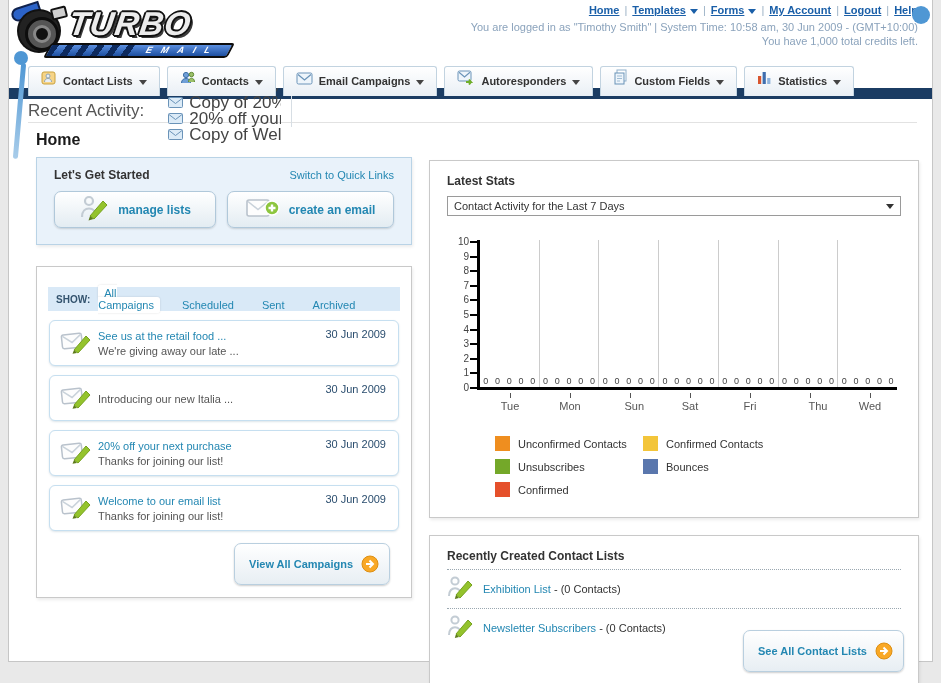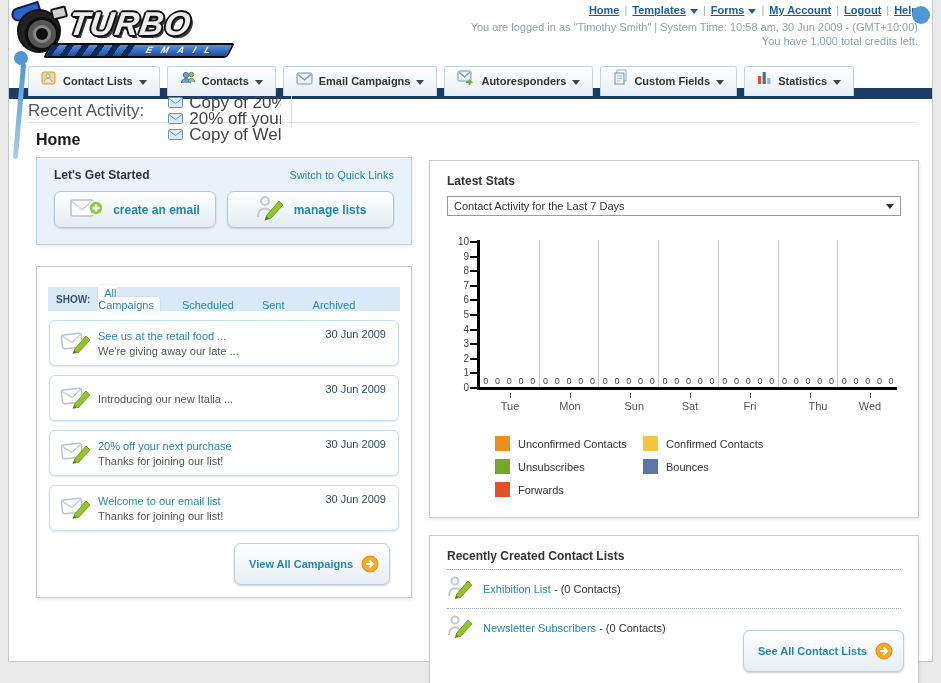--- a/index.html
+++ b/index.html
@@ -238,36 +238,36 @@
   <div id="columns">
 
     <div id="left-col">
       <div id="get-started" class="panel">
         <div id="gs-head">
           <span class="panel-title">Let's Get Started</span>
           <a id="gs-switch">Switch to Quick Links</a>
         </div>
         <div id="gs-buttons">
             <div class="gs-btn">
+              <span><svg width="30" height="26" viewBox="0 0 30 26">
+                  <circle cx="10" cy="6" r="4" fill="none" stroke="#c3ccd4" stroke-width="2.2"></circle>
+                  <path d="M3 22 c0-6 3.5-8.5 7-8.5 s7 2.5 7 8.5" fill="none" stroke="#c3ccd4" stroke-width="2.2"></path>
+                  <polygon points="11,21 24,6 28,10 15,24" fill="#94c32c" stroke="#76a21e"></polygon>
+                  <polygon points="11,21 9.5,25.5 14.5,24" fill="#5d7a1a"></polygon>
+                </svg></span>
+              <span>manage lists</span>
+            </div>
+            <div class="gs-btn">
               <span><svg width="34" height="24" viewBox="0 0 34 24">
                   <rect x="1" y="4" width="22" height="16" rx="2" fill="#fdfdfd" stroke="#b9c2cc" stroke-width="1.6"></rect>
                   <path d="M2 5.5 l10 8 10-8" fill="none" stroke="#c9d2da" stroke-width="1.6"></path>
                   <circle cx="26" cy="12" r="7" fill="#8dc63f" stroke="#fff" stroke-width="1.5"></circle>
                   <path d="M26 8.5 v7 M22.5 12 h7" stroke="#fff" stroke-width="2.4"></path>
                 </svg></span>
               <span>create an email</span>
-            </div>
-            <div class="gs-btn">
-              <span><svg width="30" height="26" viewBox="0 0 30 26">
-                  <circle cx="10" cy="6" r="4" fill="none" stroke="#c3ccd4" stroke-width="2.2"></circle>
-                  <path d="M3 22 c0-6 3.5-8.5 7-8.5 s7 2.5 7 8.5" fill="none" stroke="#c3ccd4" stroke-width="2.2"></path>
-                  <polygon points="11,21 24,6 28,10 15,24" fill="#94c32c" stroke="#76a21e"></polygon>
-                  <polygon points="11,21 9.5,25.5 14.5,24" fill="#5d7a1a"></polygon>
-                </svg></span>
-              <span>manage lists</span>
             </div>
           </div>
       </div>
 
       <div id="campaigns" class="panel">
         <div id="show-bar">
           <span id="show-label">SHOW:</span>
           <span id="filters"><span class="filter active">All Campaigns</span><span class="filter">Scheduled</span><span class="filter">Sent</span><span class="filter">Archived</span></span>
         </div>
         <div id="camp-list">
@@ -454,21 +454,21 @@
             <div class="legend-item">
               <span class="legend-swatch" style="background:#74a829"></span>
               <span>Unsubscribes</span>
             </div>
             <div class="legend-item">
               <span class="legend-swatch" style="background:#5a77ad"></span>
               <span>Bounces</span>
             </div>
             <div class="legend-item">
               <span class="legend-swatch" style="background:#e5502b"></span>
-              <span>Forwards</span>
+              <span>Confirmed</span>
             </div>
           </div>
       </div>
 
       <div id="contact-lists" class="panel">
         <div class="panel-title">Recently Created Contact Lists</div>
         <div id="cl-items">
             <div class="cl-row">
               <span class="clicon"><svg width="26" height="26" viewBox="0 0 26 26">
                   <circle cx="8" cy="6" r="3.6" fill="none" stroke="#c3ccd4" stroke-width="2"></circle>

